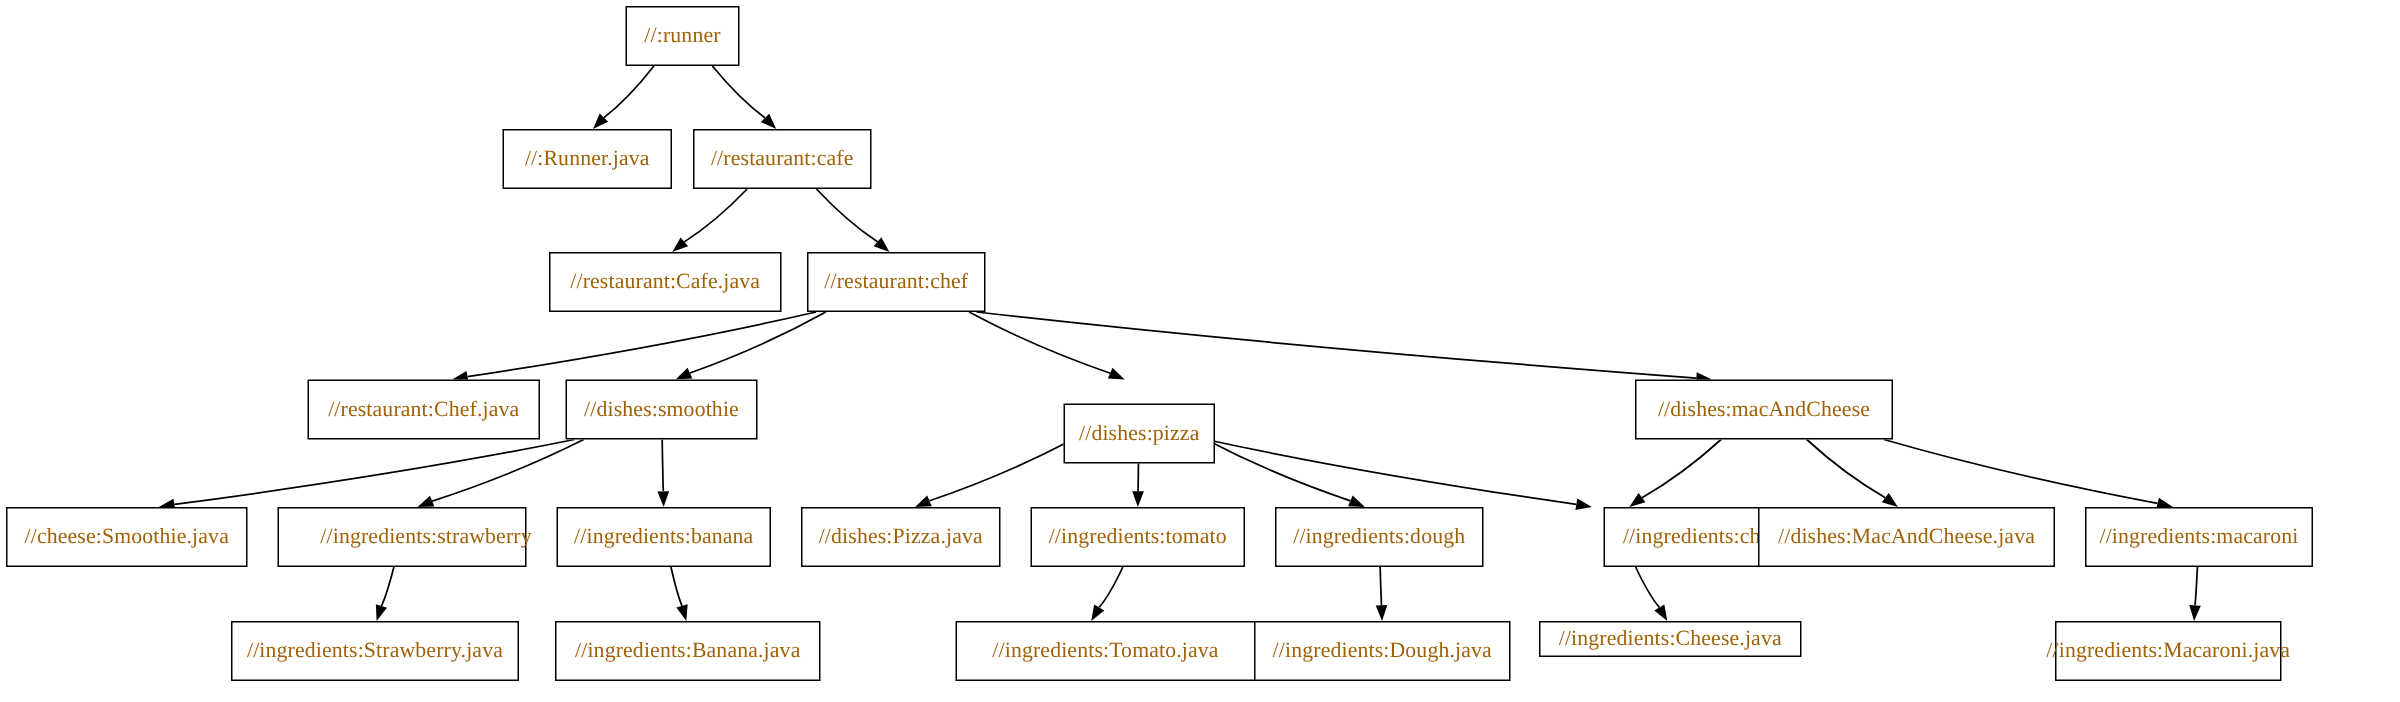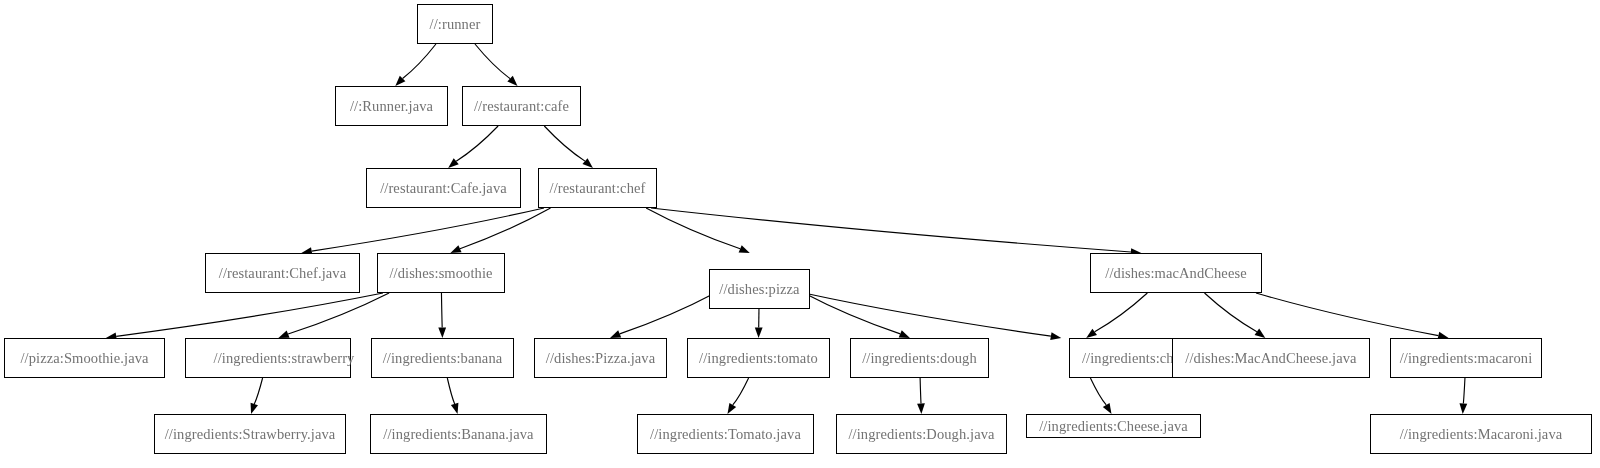--- a/index.html
+++ b/index.html
@@ -30,21 +30,21 @@
     background: #ffffff;
     display: flex;
     align-items: center;
     justify-content: center;
     white-space: nowrap;
     z-index: 2;
   }
   .node-label {
     font-size: 14.5px;
     line-height: 1;
-    color: #737373;
+    color: #a16207;
     letter-spacing: 0.1px;
   }
 </style>
 </head>
 <body>
 
 <div id="canvas">
   <svg id="edge-layer" viewBox="0 0 1600 468" width="1600" height="468">
       <path d="M 435.95 44 Q 418.8812 65.84 402.61144613414024 78.45421413302438" fill="none" stroke="#000000" stroke-width="1.15"></path>
       <polygon points="395.31,86 399.8087256692636,75.74224842605801 405.4141665990169,81.16617983999075" fill="#000000"></polygon>
@@ -117,21 +117,21 @@
       <div class="node" style="left: 377px; top: 253px; width: 128px; height: 40px;">
         <span class="node-label">//dishes:smoothie</span>
       </div>
       <div class="node" style="left: 709px; top: 253px; width: 101px; height: 40px; margin-top: 16px;">
         <span class="node-label">//dishes:pizza</span>
       </div>
       <div class="node" style="left: 1090px; top: 253px; width: 172px; height: 40px;">
         <span class="node-label">//dishes:macAndCheese</span>
       </div>
       <div class="node" style="left: 4px; top: 338px; width: 161px; height: 40px;">
-        <span class="node-label">//pizza:Smoothie.java</span>
+        <span class="node-label">//cheese:Smoothie.java</span>
       </div>
       <div class="node" style="left: 185px; top: 338px; width: 166px; height: 40px; padding-left: 32px;">
         <span class="node-label">//ingredients:strawberry</span>
       </div>
       <div class="node" style="left: 371px; top: 338px; width: 143px; height: 40px;">
         <span class="node-label">//ingredients:banana</span>
       </div>
       <div class="node" style="left: 534px; top: 338px; width: 133px; height: 40px;">
         <span class="node-label">//dishes:Pizza.java</span>
       </div>
@@ -149,26 +149,26 @@
       </div>
       <div class="node" style="left: 1390px; top: 338px; width: 152px; height: 40px;">
         <span class="node-label">//ingredients:macaroni</span>
       </div>
       <div class="node" style="left: 154px; top: 414px; width: 192px; height: 40px; justify-content: center;">
         <span class="node-label">//ingredients:Strawberry.java</span>
       </div>
       <div class="node" style="left: 370px; top: 414px; width: 177px; height: 40px;">
         <span class="node-label">//ingredients:Banana.java</span>
       </div>
-      <div class="node" style="left: 637px; top: 414px; width: 177px; height: 40px; align-items: center;">
+      <div class="node" style="left: 637px; top: 414px; width: 200px; height: 40px; align-items: center;">
         <span class="node-label">//ingredients:Tomato.java</span>
       </div>
       <div class="node" style="left: 836px; top: 414px; width: 171px; height: 40px;">
         <span class="node-label">//ingredients:Dough.java</span>
       </div>
       <div class="node" style="left: 1026px; top: 414px; width: 175px; height: 24px;">
         <span class="node-label">//ingredients:Cheese.java</span>
       </div>
-      <div class="node" style="left: 1370px; top: 414px; width: 222px; height: 40px;">
+      <div class="node" style="left: 1370px; top: 414px; width: 151px; height: 40px;">
         <span class="node-label">//ingredients:Macaroni.java</span>
       </div>
     </div>
 </div>
 
 </body></html>

